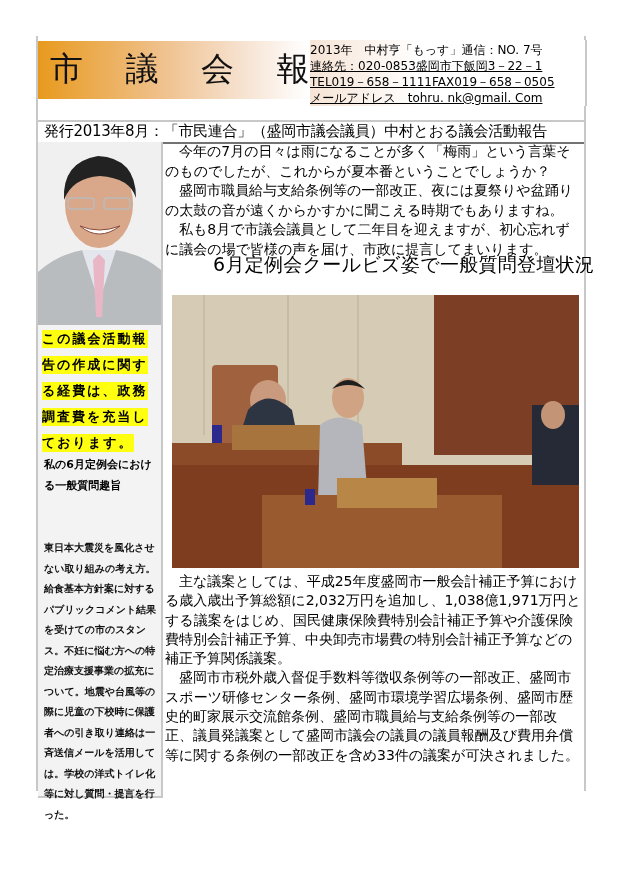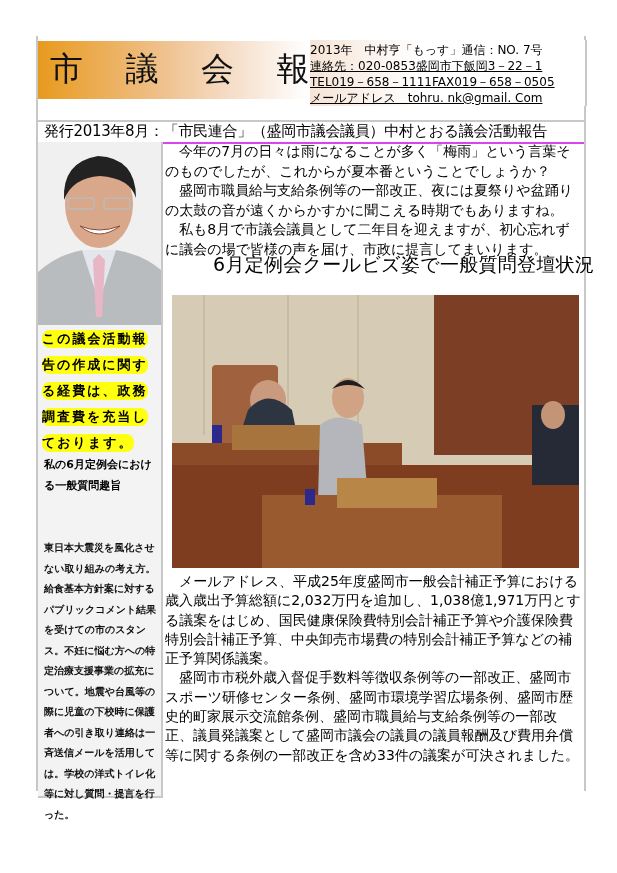--- a/index.html
+++ b/index.html
@@ -11,29 +11,29 @@
   .mast-title { position: absolute; left: 0; top: 3px; width: 270px; height: 58px;
                 background: linear-gradient(90deg, #e89a1e 0%, #efc08a 45%, #f6e1cf 75%, #ffffff 100%); }
   .mast-title-text { position: absolute; left: 12px; top: 6px; font-size: 33px; letter-spacing: 16px;
                      font-family: "DejaVu Sans", sans-serif; color: #111; white-space: nowrap; }
   .mast-info { position: absolute; left: 272px; top: 2px; width: 275px; height: 66px;
                background: linear-gradient(90deg, #f6e4d6 0%, #ffffff 40%); border-right: 2px solid #c8c8c8; }
   .mast-info div { white-space: nowrap; line-height: 16px; }
   .mi-line1 { font-size: 12px; margin-top: 2px; }
   .mi-line2, .mi-line3, .mi-line4 { font-size: 12px; text-decoration: underline; }
   .issue-bar { position: absolute; left: 38px; top: 120px; width: 546px; height: 20px;
-               border-top: 2px solid #c8c8c8; border-bottom: 2px solid #d946ef; background: #fff; }
+               border-top: 2px solid #c8c8c8; border-bottom: 2px solid #737373; background: #fff; }
   .issue-bar span { position: absolute; left: 6px; top: 0px; font-size: 15px; white-space: nowrap; letter-spacing: -0.3px; }
   .left-col { position: absolute; left: 38px; top: 142px; width: 123px; height: 654px;
               background: #f3f3f3; border-right: 2px solid #c8c8c8; border-bottom: 2px solid #c8c8c8; }
   .portrait { position: absolute; left: 0; top: 0; width: 123px; height: 183px; overflow: hidden;
               background: linear-gradient(180deg, #f4f4f4 0%, #ebebeb 100%); }
   .note-box { position: absolute; left: 4px; top: 186px; width: 118px; }
   .note-line { display: inline-block; background: #ffff10; font-size: 13px; line-height: 18px;
-               margin-bottom: 6px; letter-spacing: 2px; white-space: nowrap; font-weight: bold; border-radius: 8px; }
+               margin-bottom: 6px; letter-spacing: 2px; white-space: nowrap; font-weight: bold; }
   .subhead { position: absolute; left: 6px; top: 312px; width: 115px; font-size: 11px; line-height: 21px;
              font-weight: bold; }
   .body-side { position: absolute; left: 6px; top: 372px; width: 115px; font-size: 10px; line-height: 20.5px;
                font-weight: bold; color: #111; margin-top: 24px; }
   .main-col { position: absolute; left: 163px; top: 142px; width: 420px; }
   .intro { position: absolute; left: 2px; top: 0; width: 418px; font-size: 14px; line-height: 19.5px; }
   .intro p { margin: 0; }
   .indent { text-indent: 1em; }
   .section-title { position: absolute; left: 10px; top: 110px; font-size: 19px; white-space: nowrap; letter-spacing: 0.3px; margin-left: 40px; }
   .photo { position: absolute; left: 9px; top: 153px; width: 407px; height: 273px; overflow: hidden; background: #d8cdb6; }
@@ -114,16 +114,16 @@
       <path d="M148 130 Q166 115 190 130 L196 205 L146 205 Z" fill="#b4b6bb"></path>
       <ellipse cx="176" cy="103" rx="16" ry="20" fill="#d1a385"></ellipse>
       <path d="M160 94 Q176 76 193 94 Q176 86 160 94 Z" fill="#1f1f1f"></path>
       <rect x="90" y="200" width="240" height="73" fill="#9a5a30"></rect>
       <rect x="165" y="183" width="100" height="30" fill="#b88748"></rect>
       <rect x="133" y="194" width="10" height="16" fill="#2b2a8c"></rect>
     </svg>
   </div>
 
   <div class="report">
-    <p class="indent">メールアドレス、平成25年度盛岡市一般会計補正予算における歳入歳出予算総額に2,032万円を追加し、1,038億1,971万円とする議案をはじめ、国民健康保険費特別会計補正予算や介護保険費特別会計補正予算、中央卸売市場費の特別会計補正予算などの補正予算関係議案。</p>
+    <p class="indent">主な議案としては、平成25年度盛岡市一般会計補正予算における歳入歳出予算総額に2,032万円を追加し、1,038億1,971万円とする議案をはじめ、国民健康保険費特別会計補正予算や介護保険費特別会計補正予算、中央卸売市場費の特別会計補正予算などの補正予算関係議案。</p>
     <p class="indent">盛岡市市税外歳入督促手数料等徴収条例等の一部改正、盛岡市スポーツ研修センター条例、盛岡市環境学習広場条例、盛岡市歴史的町家展示交流館条例、盛岡市職員給与支給条例等の一部改正、議員発議案として盛岡市議会の議員の議員報酬及び費用弁償等に関する条例の一部改正を含め33件の議案が可決されました。</p>
   </div>
 </main>
 
 </body></html>

